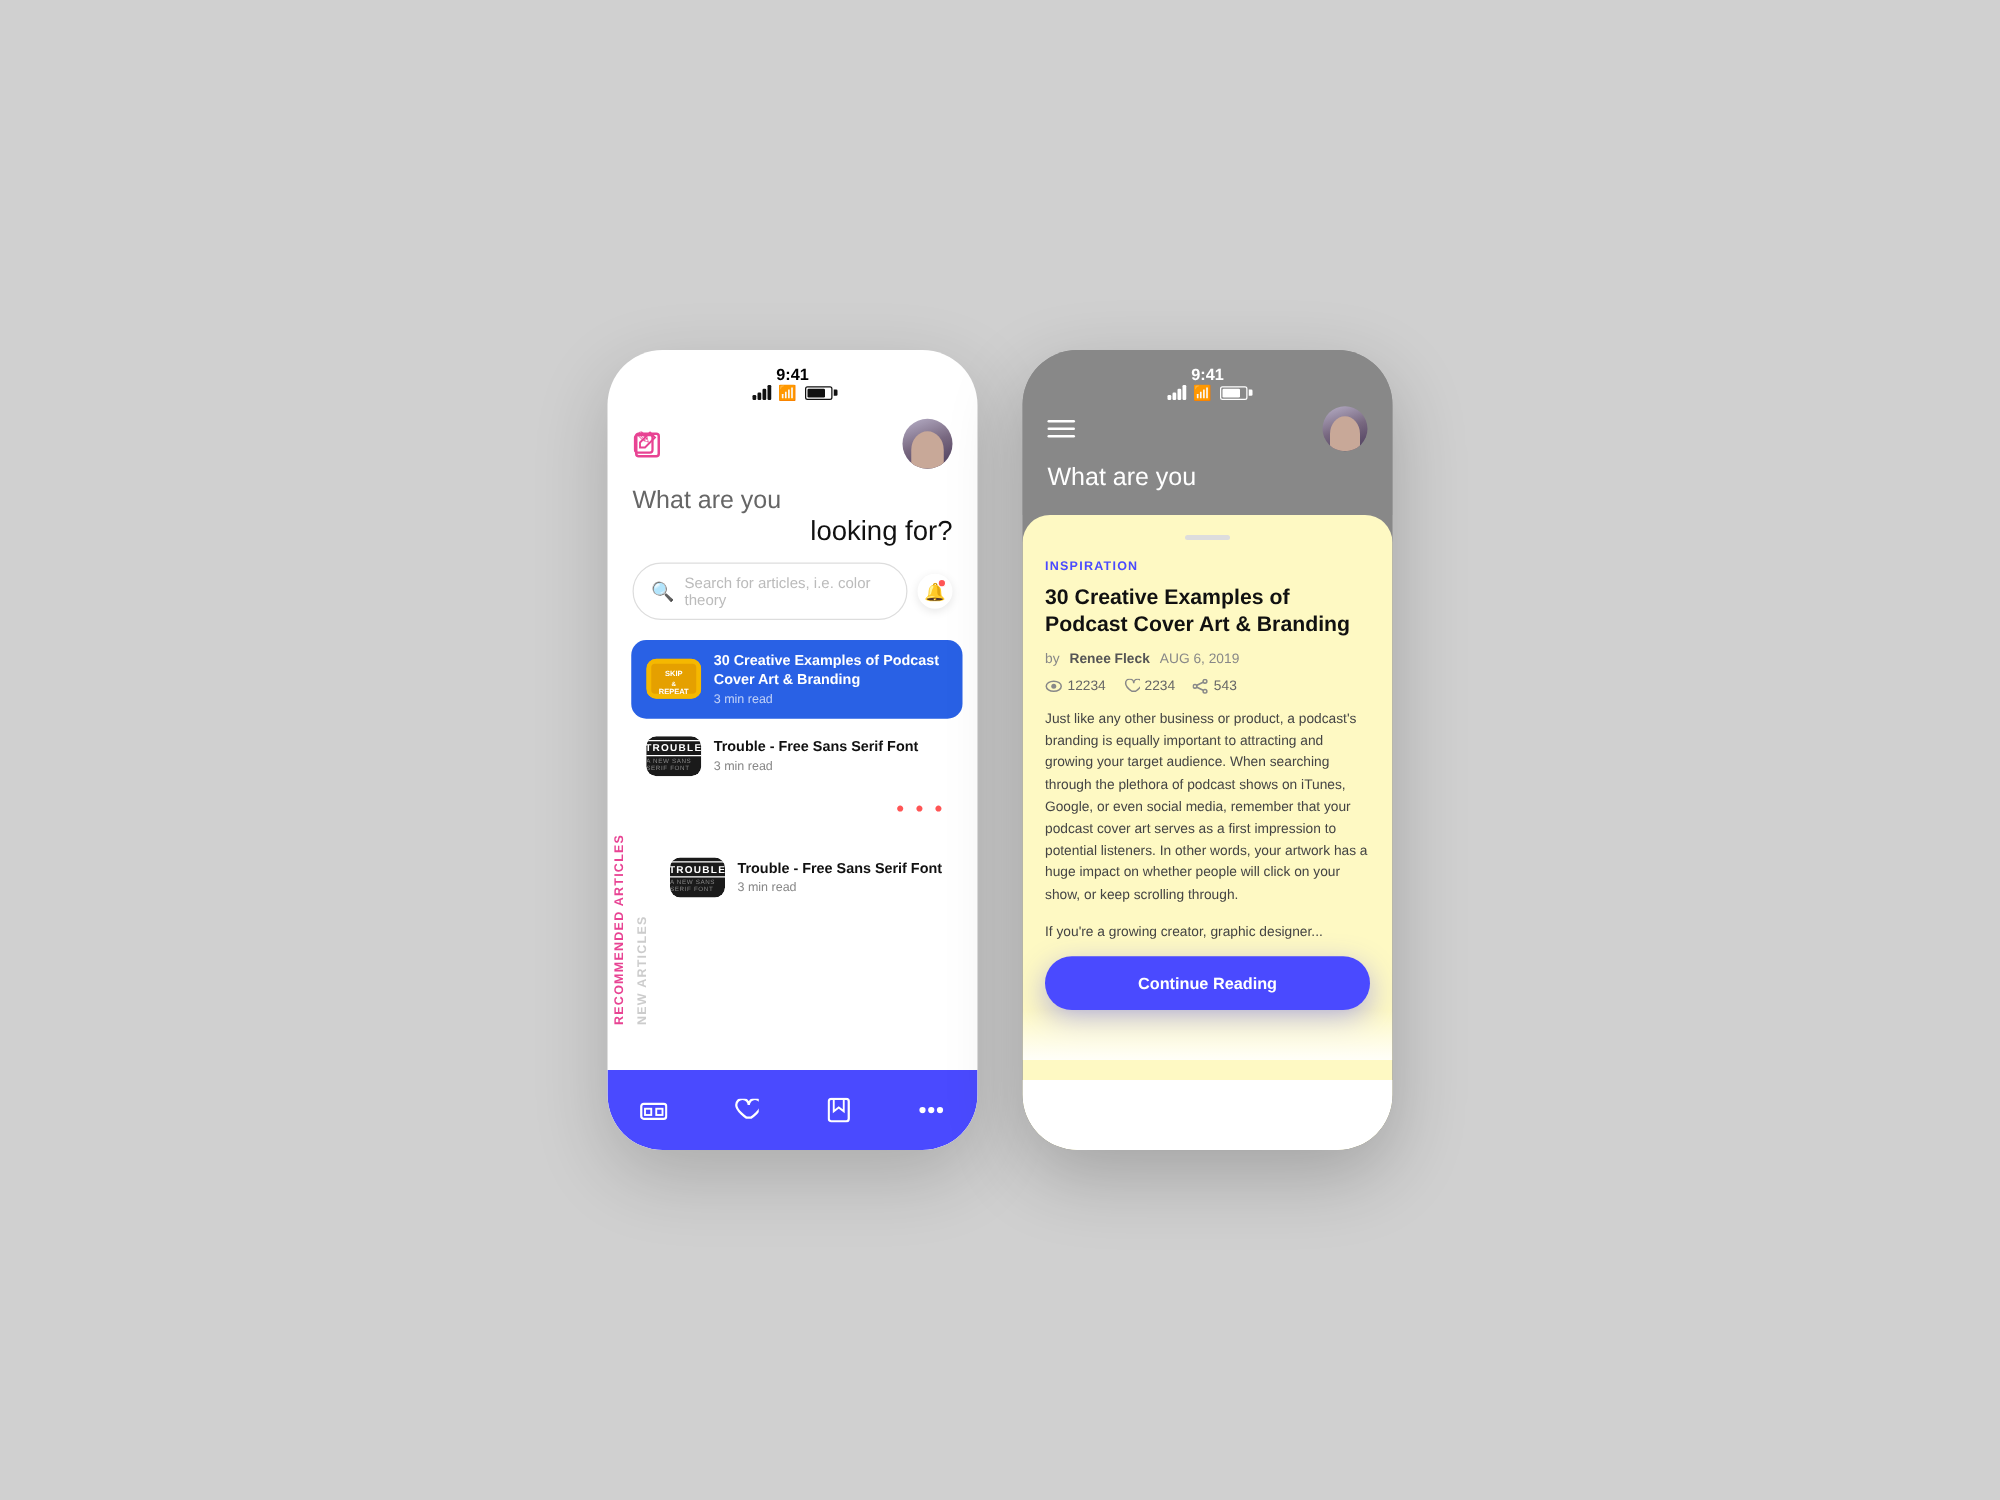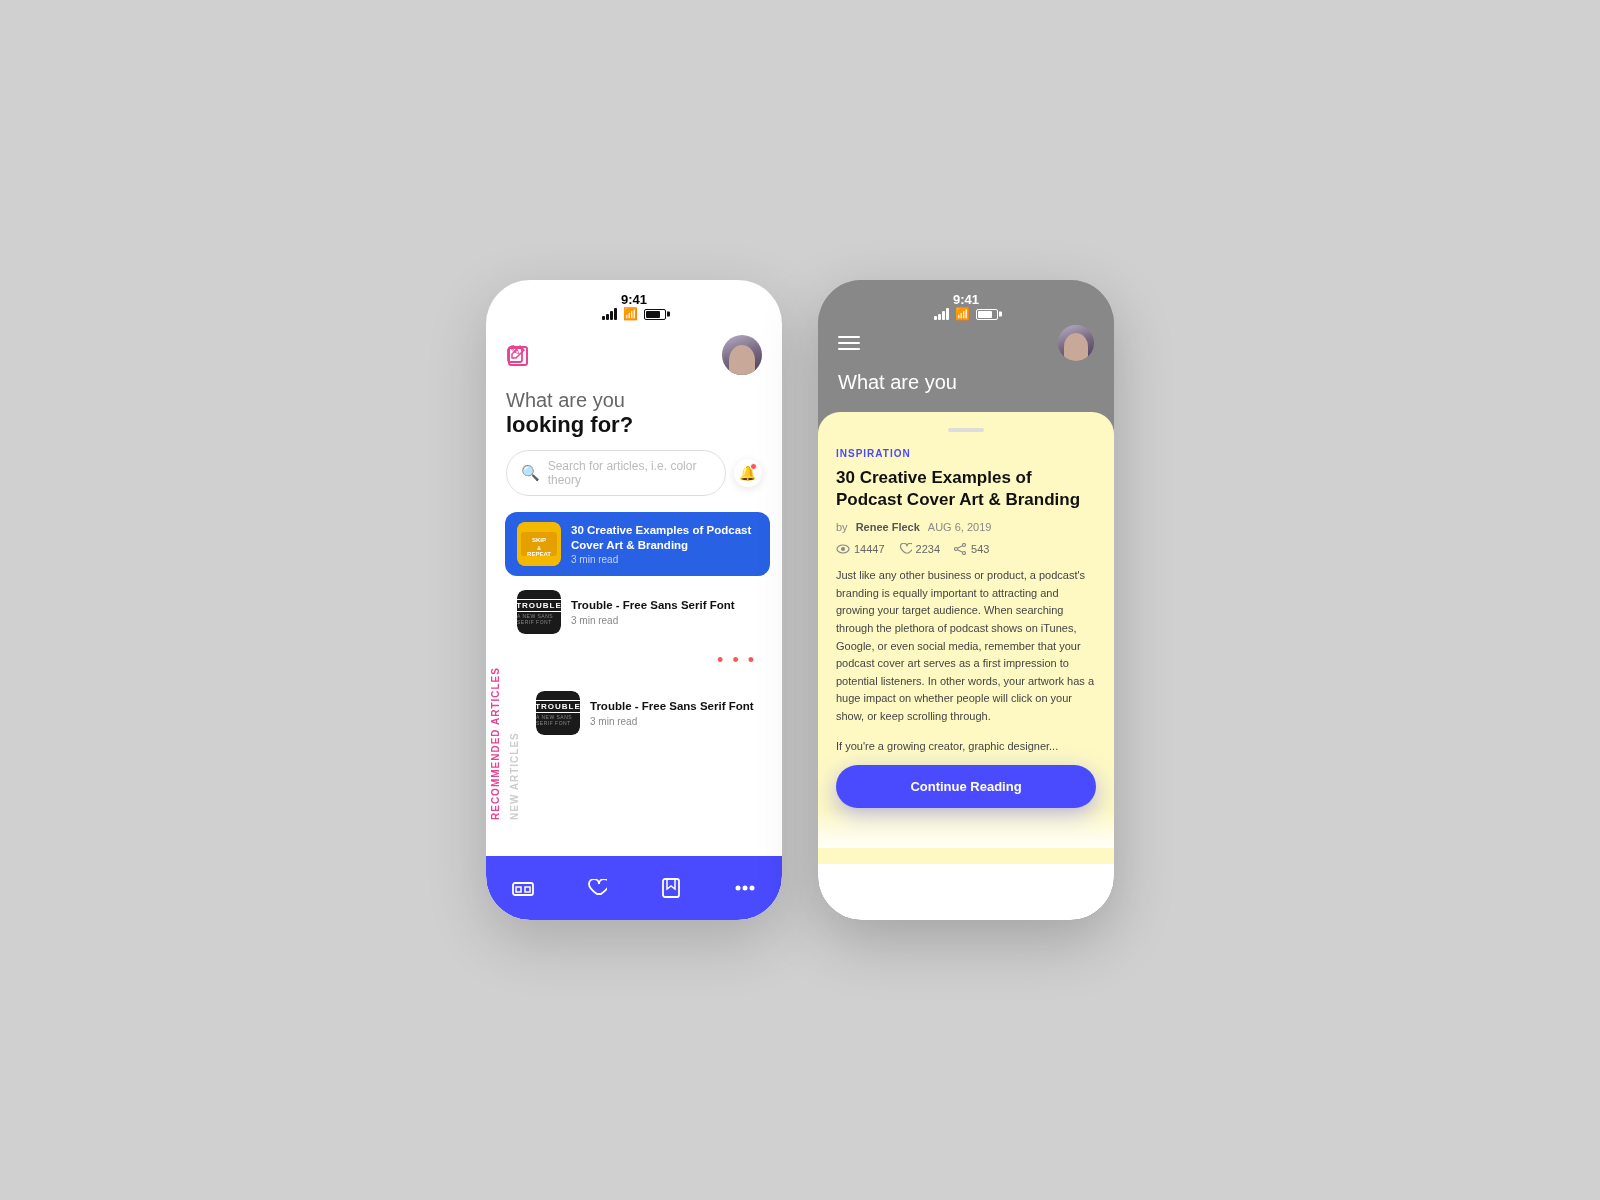--- a/index.html
+++ b/index.html
@@ -130,21 +130,22 @@
       padding: 8px 20px 12px;
     }
     .headline-what {
       font-size: 20px;
       color: #666;
       font-weight: 400;
     }
     .headline-looking {
       font-size: 22px;
       color: #111;
-      font-weight: 700;
+      font-weight: 400;
+      text-align: right;
     }
 
     .search-bar {
       display: flex;
       align-items: center;
       margin: 0 20px 16px;
       border: 1.5px solid #ddd;
       border-radius: 24px;
       padding: 8px 14px;
       gap: 8px;
@@ -214,21 +215,21 @@
       align-items: center;
       gap: 10px;
       padding: 10px 12px;
       border-radius: 12px;
       cursor: pointer;
     }
     .article-card.highlighted {
       background: #2961e5;
     }
     .article-thumb {
-      width: 44px; height: 44px;
+      width: 44px; height: 32px;
       border-radius: 8px;
       flex-shrink: 0;
       overflow: hidden;
       display: flex; align-items: center; justify-content: center;
     }
     .thumb-podcast {
       width: 100%; height: 100%;
       background: #f5b800;
       display: flex; align-items: center; justify-content: center;
       font-size: 8px;
@@ -606,21 +607,21 @@
         <span class="byline-name">Renee Fleck</span>
         <span>AUG 6, 2019</span>
       </div>
 
       <div class="stats-row">
         <div class="stat">
           <svg width="14" height="10" viewBox="0 0 14 10" fill="none">
             <ellipse cx="7" cy="5" rx="6" ry="4" stroke="#888" stroke-width="1.2"></ellipse>
             <circle cx="7" cy="5" r="2" fill="#888"></circle>
           </svg>
-          <span>14447</span>
+          <span>12234</span>
         </div>
         <div class="stat">
           <svg width="13" height="12" viewBox="0 0 13 12" fill="none">
             <path d="M6.5 10s-5-3.5-5-6.5a3 3 0 016.5 0 3 3 0 016.5 0c0 3-5 6.5-5 6.5z" stroke="#888" stroke-width="1.2" fill="none"></path>
           </svg>
           <span>2234</span>
         </div>
         <div class="stat">
           <svg width="13" height="12" viewBox="0 0 13 12" fill="none">
             <circle cx="10" cy="2" r="1.5" stroke="#888" stroke-width="1.2"></circle>

